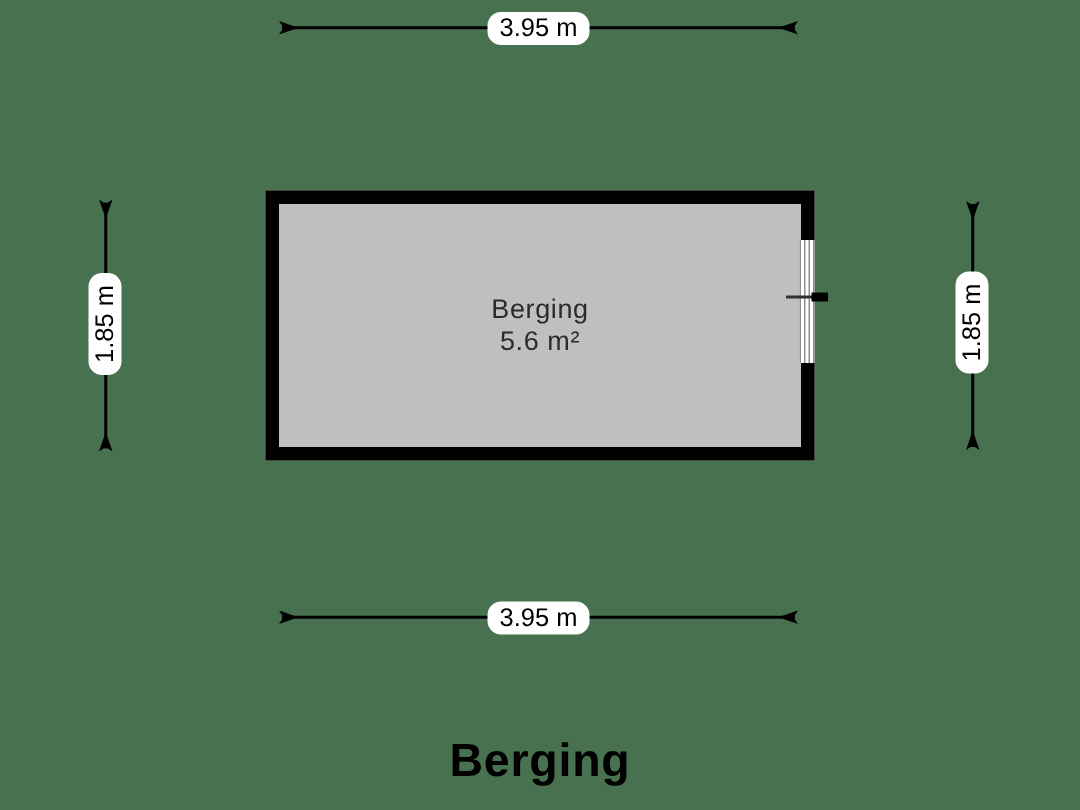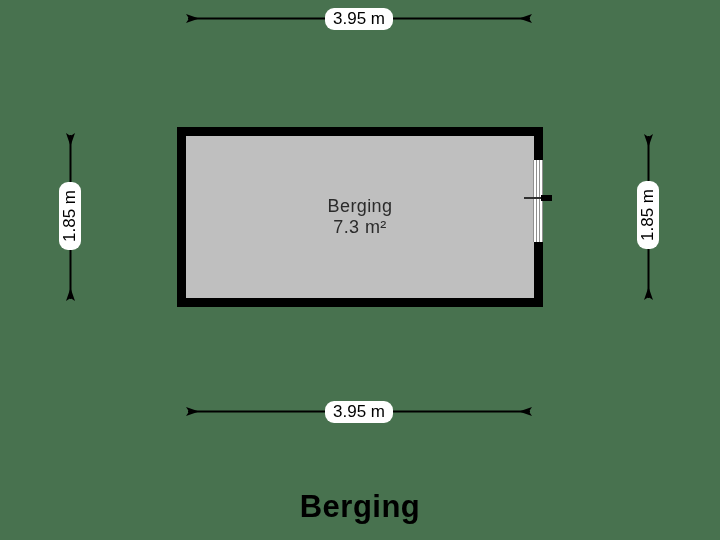--- a/index.html
+++ b/index.html
@@ -113,21 +113,21 @@
     </defs>
     <line x1="188" y1="18.5" x2="530" y2="18.5" stroke="#000000" stroke-width="2" marker-start="url(#arrowhead)" marker-end="url(#arrowhead)"></line>
     <line x1="188" y1="411.5" x2="530" y2="411.5" stroke="#000000" stroke-width="2" marker-start="url(#arrowhead)" marker-end="url(#arrowhead)"></line>
     <line x1="70.5" y1="135" x2="70.5" y2="299" stroke="#000000" stroke-width="2" marker-start="url(#arrowhead)" marker-end="url(#arrowhead)"></line>
     <line x1="648.5" y1="136" x2="648.5" y2="298" stroke="#000000" stroke-width="2" marker-start="url(#arrowhead)" marker-end="url(#arrowhead)"></line>
   </svg>
 
   <div class="room">
     <div class="room-label">
       <div>Berging</div>
-      <div>7.3 m²</div>
+      <div>5.6 m²</div>
     </div>
   </div>
 
   <div class="window">
     <div class="pane-line a"></div>
     <div class="pane-line b"></div>
   </div>
   <div class="tick-line"></div>
   <div class="tick-bar"></div>
 

